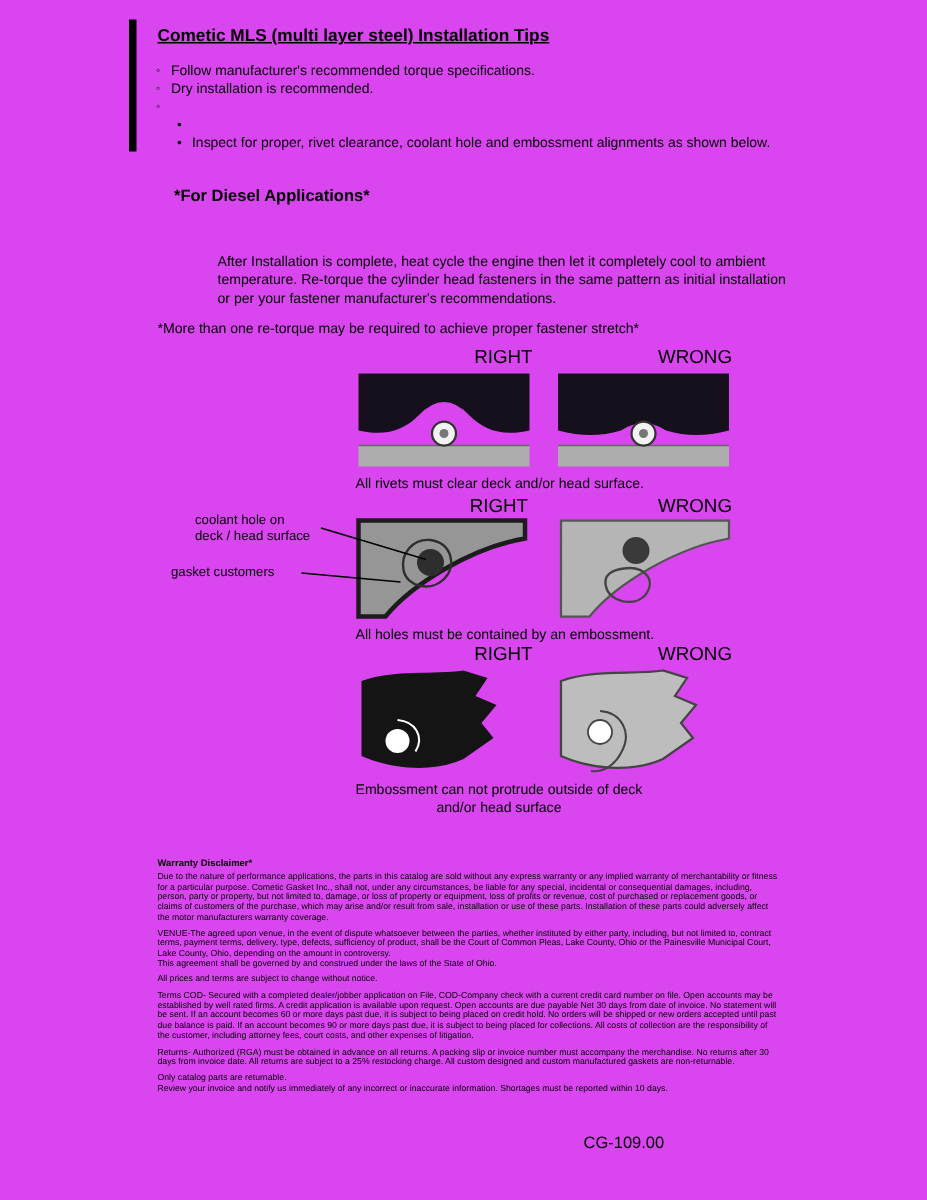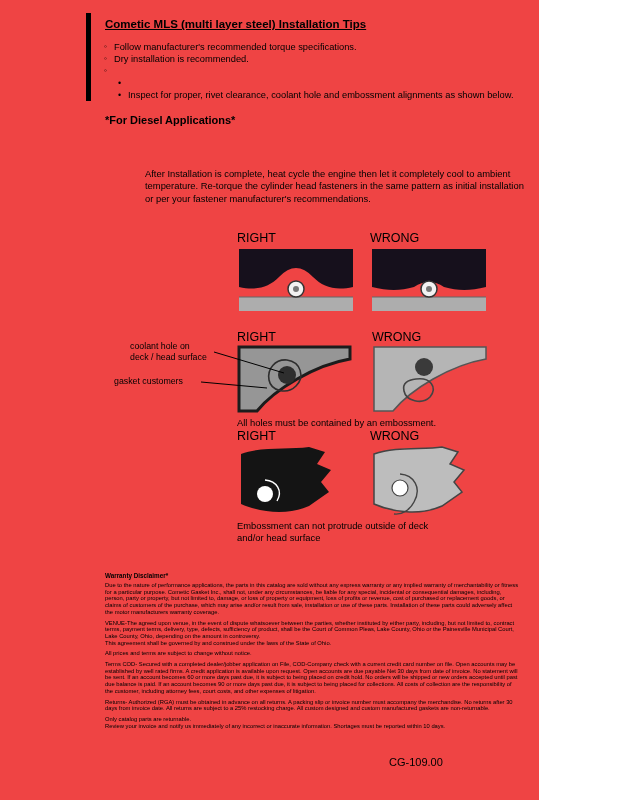--- a/index.html
+++ b/index.html
@@ -1,31 +1,31 @@
 <!DOCTYPE html>
 <html><head>
 <meta charset="utf-8">
 <style>
   html,body{margin:0;padding:0;background:#fff;}
-  .page{position:relative;width:539px;height:800px;background:#ef4444;
+  .page{position:relative;width:618px;height:800px;background:#d946ef;
         font-family:"Liberation Sans",sans-serif;color:#000;overflow:hidden;}
   .edge-bar{position:absolute;left:86px;top:13px;width:5px;height:88px;background:#000;}
   .title{position:absolute;left:105px;top:18px;margin:0;font-size:11.5px;font-weight:bold;text-decoration:underline;}
   .tips{position:absolute;left:104px;top:41px;width:414px;font-size:9.3px;line-height:12px;}
   .tip{display:flex;}
   .tip .mk{width:10px;flex:0 0 10px;text-align:left;}
   .tip.l1 .mk{font-size:8px;}
   .tip.l2{margin-left:14px;}
   .tip.l2 .mk{font-size:9px;}
-  .diesel-heading{position:absolute;left:105px;top:114px;margin:0;font-size:11px;font-weight:bold;}
+  .diesel-heading{position:absolute;left:105px;top:114px;margin:11px;font-size:11px;font-weight:bold;}
   .body-par{position:absolute;left:105px;margin:0;width:406px;font-size:9.4px;line-height:12.3px;white-space:pre-line;}
   #para1{top:132px;}
   #para2{top:168px;margin-left:40px;}
   #retorque-note{top:213px;}
-  .dg-hdr{position:absolute;font-size:12.5px;text-align:left;}
+  .dg-hdr{position:absolute;font-size:12.5px;text-align:right;}
   .dg-panel{position:absolute;}
   .dg-panel svg{display:block;}
   .dg-caption{position:absolute;font-size:9.4px;line-height:11.5px;white-space:pre-line;}
   .dg-label{position:absolute;font-size:8.8px;line-height:10.5px;white-space:pre-line;text-align:left;}
   #label-coolant{left:130px;top:341px;width:82px;}
   #label-embossment{left:114px;top:376px;width:86px;}
   .overlay{position:absolute;left:0;top:0;pointer-events:none;}
   .warranty{position:absolute;left:105px;top:572px;width:414px;}
   .warranty h3{margin:0 0 3px 0;font-size:6.3px;}
   .warranty p{margin:0 0 4px 0;font-size:5.8px;line-height:6.7px;}
@@ -59,20 +59,21 @@
     <div class="tip l2">
       <span class="mk">•</span>
       <span>Inspect for proper, rivet clearance, coolant hole and embossment alignments as shown below.</span>
     </div>
   </div>
 
   <h2 class="diesel-heading">*For Diesel Applications*</h2>
   <p class="body-par" id="para2">After Installation is complete, heat cycle the engine then let it completely cool to ambient
 temperature. Re-torque the cylinder head fasteners in the same pattern as initial installation
 or per your fastener manufacturer's recommendations.</p>
+  <p class="body-par" id="retorque-note">*More than one re-torque may be required to achieve proper fastener stretch*</p>
 
   <div class="dg-hdr" style="left:237px;top:231px;width:118px;">RIGHT</div>
   <div class="dg-hdr" style="left:370px;top:231px;width:118px;">WRONG</div>
 
   <div class="dg-panel" style="left:237px;top:247px;">
     <svg width="118" height="66" viewBox="0 0 118 66">
       <rect x="2" y="50" width="114" height="14" fill="#adadad"></rect>
       <line x1="2" y1="50" x2="116" y2="50" stroke="#666" stroke-width="1"></line>
       <path d="M2,2 H116 V40 C98,44 86,40 76,30 Q59,12 42,30 C32,40 20,44 2,40 Z" fill="#16101c"></path>
       <circle cx="59" cy="42" r="8" fill="#f2f2f2" stroke="#333" stroke-width="1.5"></circle>
@@ -81,20 +82,21 @@
   </div>
   <div class="dg-panel" style="left:370px;top:247px;">
     <svg width="118" height="66" viewBox="0 0 118 66">
       <rect x="2" y="50" width="114" height="14" fill="#adadad"></rect>
       <line x1="2" y1="50" x2="116" y2="50" stroke="#666" stroke-width="1"></line>
       <path d="M2,2 H116 V40 C100,44 88,44 74,40 Q59,30 44,40 C30,44 18,44 2,40 Z" fill="#16101c"></path>
       <circle cx="59" cy="42" r="8" fill="#f2f2f2" stroke="#333" stroke-width="1.5"></circle>
       <circle cx="59" cy="42" r="3" fill="#777"></circle>
     </svg>
   </div>
+  <div class="dg-caption" style="left:237px;top:316px;">All rivets must clear deck and/or head surface.</div>
 
   <div class="dg-hdr" style="left:237px;top:330px;width:115px;">RIGHT</div>
   <div class="dg-hdr" style="left:372px;top:330px;width:116px;">WRONG</div>
 
   <div class="dg-label" id="label-coolant">coolant hole on
 deck / head surface</div>
   <div class="dg-label" id="label-embossment">gasket customers</div>
 
   <div class="dg-panel" style="left:237px;top:345px;">
     <svg width="115" height="68" viewBox="0 0 115 68">
@@ -122,21 +124,21 @@
       <path d="M28,36 C40,37 46,47 40,57" fill="none" stroke="#ffffff" stroke-width="1.4"></path>
     </svg>
   </div>
   <div class="dg-panel" style="left:370px;top:444px;">
     <svg width="118" height="72" viewBox="0 0 118 72">
       <path d="M4,10 C26,2 52,6 72,3 L88,8 L80,20 L94,26 L84,38 L92,48 L72,62 C50,72 22,68 4,60 Z" fill="#bdbdbd" stroke="#444" stroke-width="1.5"></path>
       <circle cx="30" cy="44" r="8" fill="#ffffff" stroke="#444" stroke-width="1.2"></circle>
       <path d="M30,30 C44,31 52,44 44,58 C40,66 32,71 24,70" fill="none" stroke="#444" stroke-width="1.4"></path>
     </svg>
   </div>
-  <div class="dg-caption" style="left:237px;top:520px;">Embossment can not protrude outside of deck
+  <div class="dg-caption" style="left:237px;top:520px;text-align:center;">Embossment can not protrude outside of deck
 and/or head surface</div>
 
   <svg class="overlay" width="618" height="800">
     <line x1="214" y1="352" x2="284" y2="373" stroke="#000" stroke-width="1"></line>
     <line x1="201" y1="382" x2="267" y2="388" stroke="#000" stroke-width="1"></line>
   </svg>
 
   <div class="warranty">
     <h3>Warranty Disclaimer*</h3>
     <p>Due to the nature of performance applications, the parts in this catalog are sold without any express warranty or any implied warranty of merchantability or fitness for a particular purpose.  Cometic Gasket Inc., shall not, under any circumstances, be liable for any special, incidental or consequential damages, including, person, party or property, but not limited to, damage, or loss of property or equipment, loss of profits or revenue, cost of purchased or replacement goods, or claims of customers of the purchase, which may arise and/or result from sale, installation or use of these parts.  Installation of these parts could adversely affect the motor manufacturers warranty coverage.</p>

